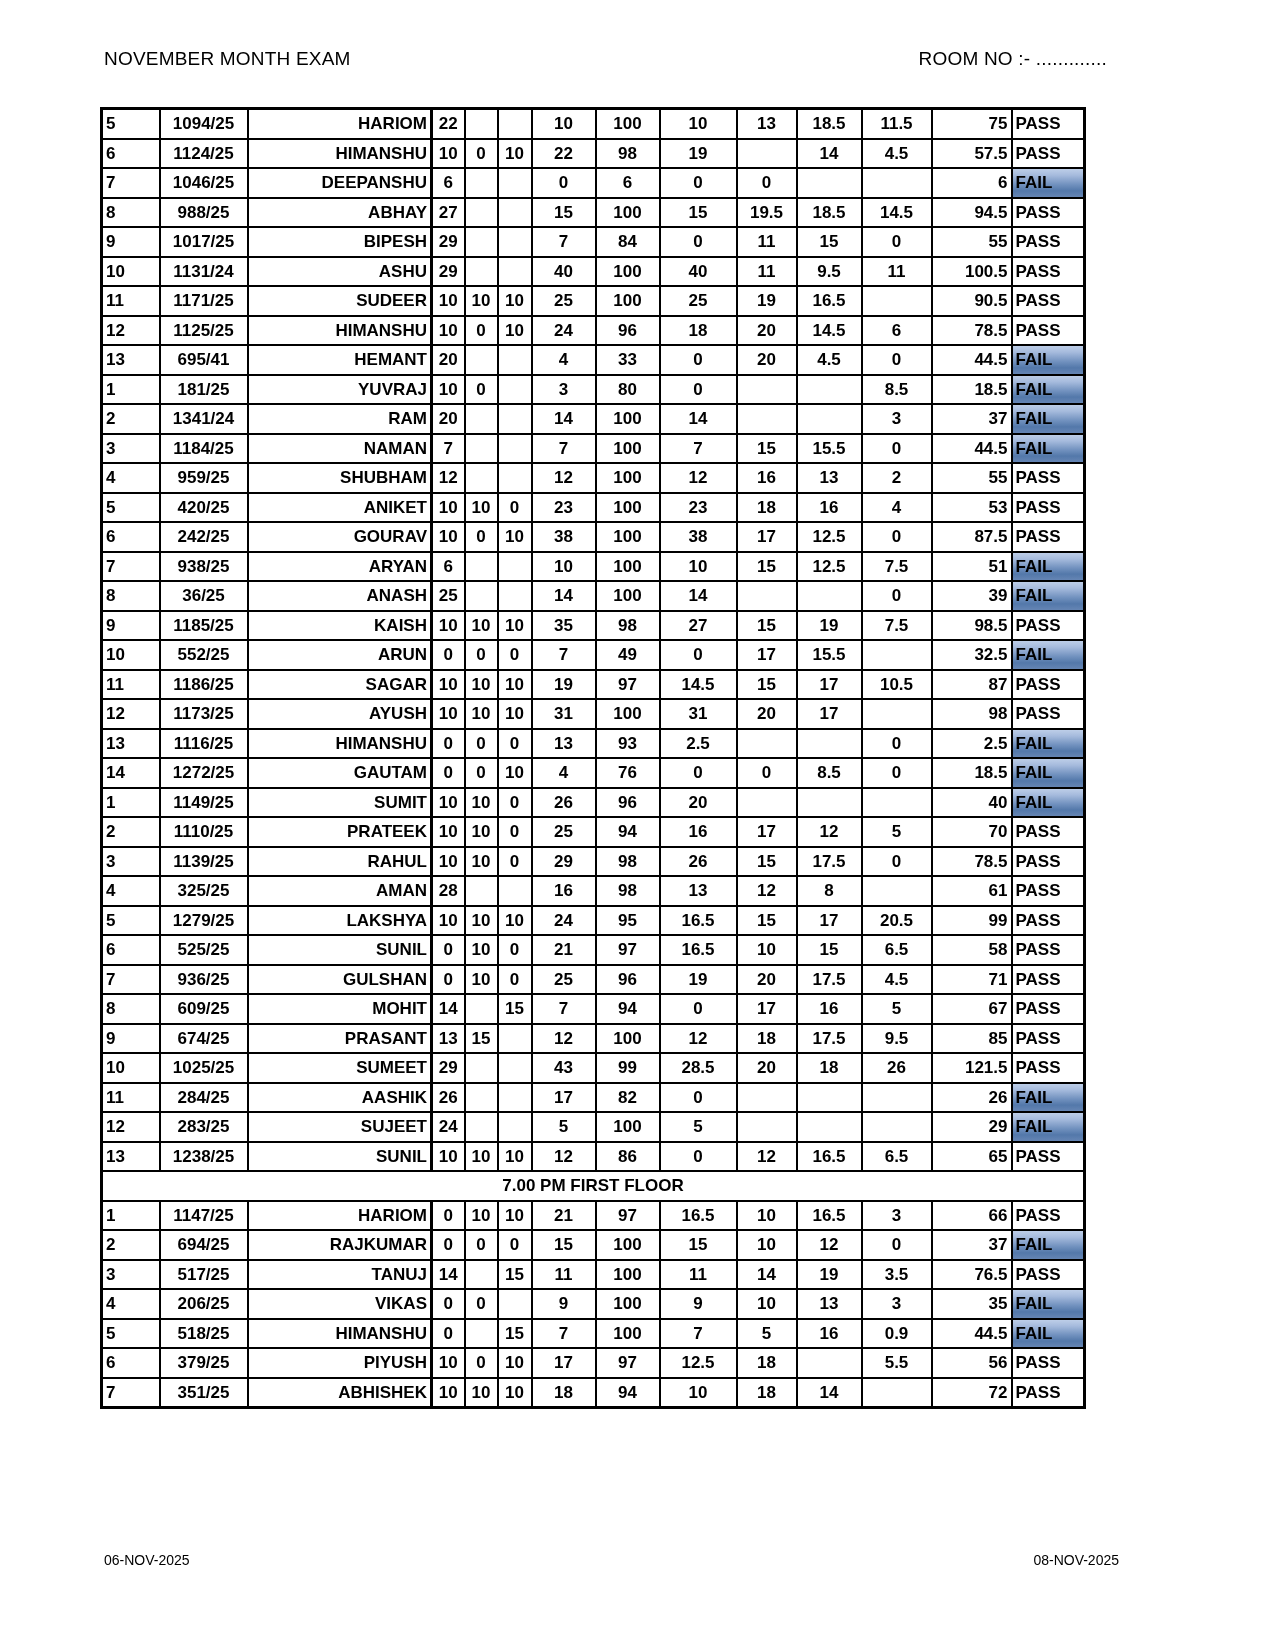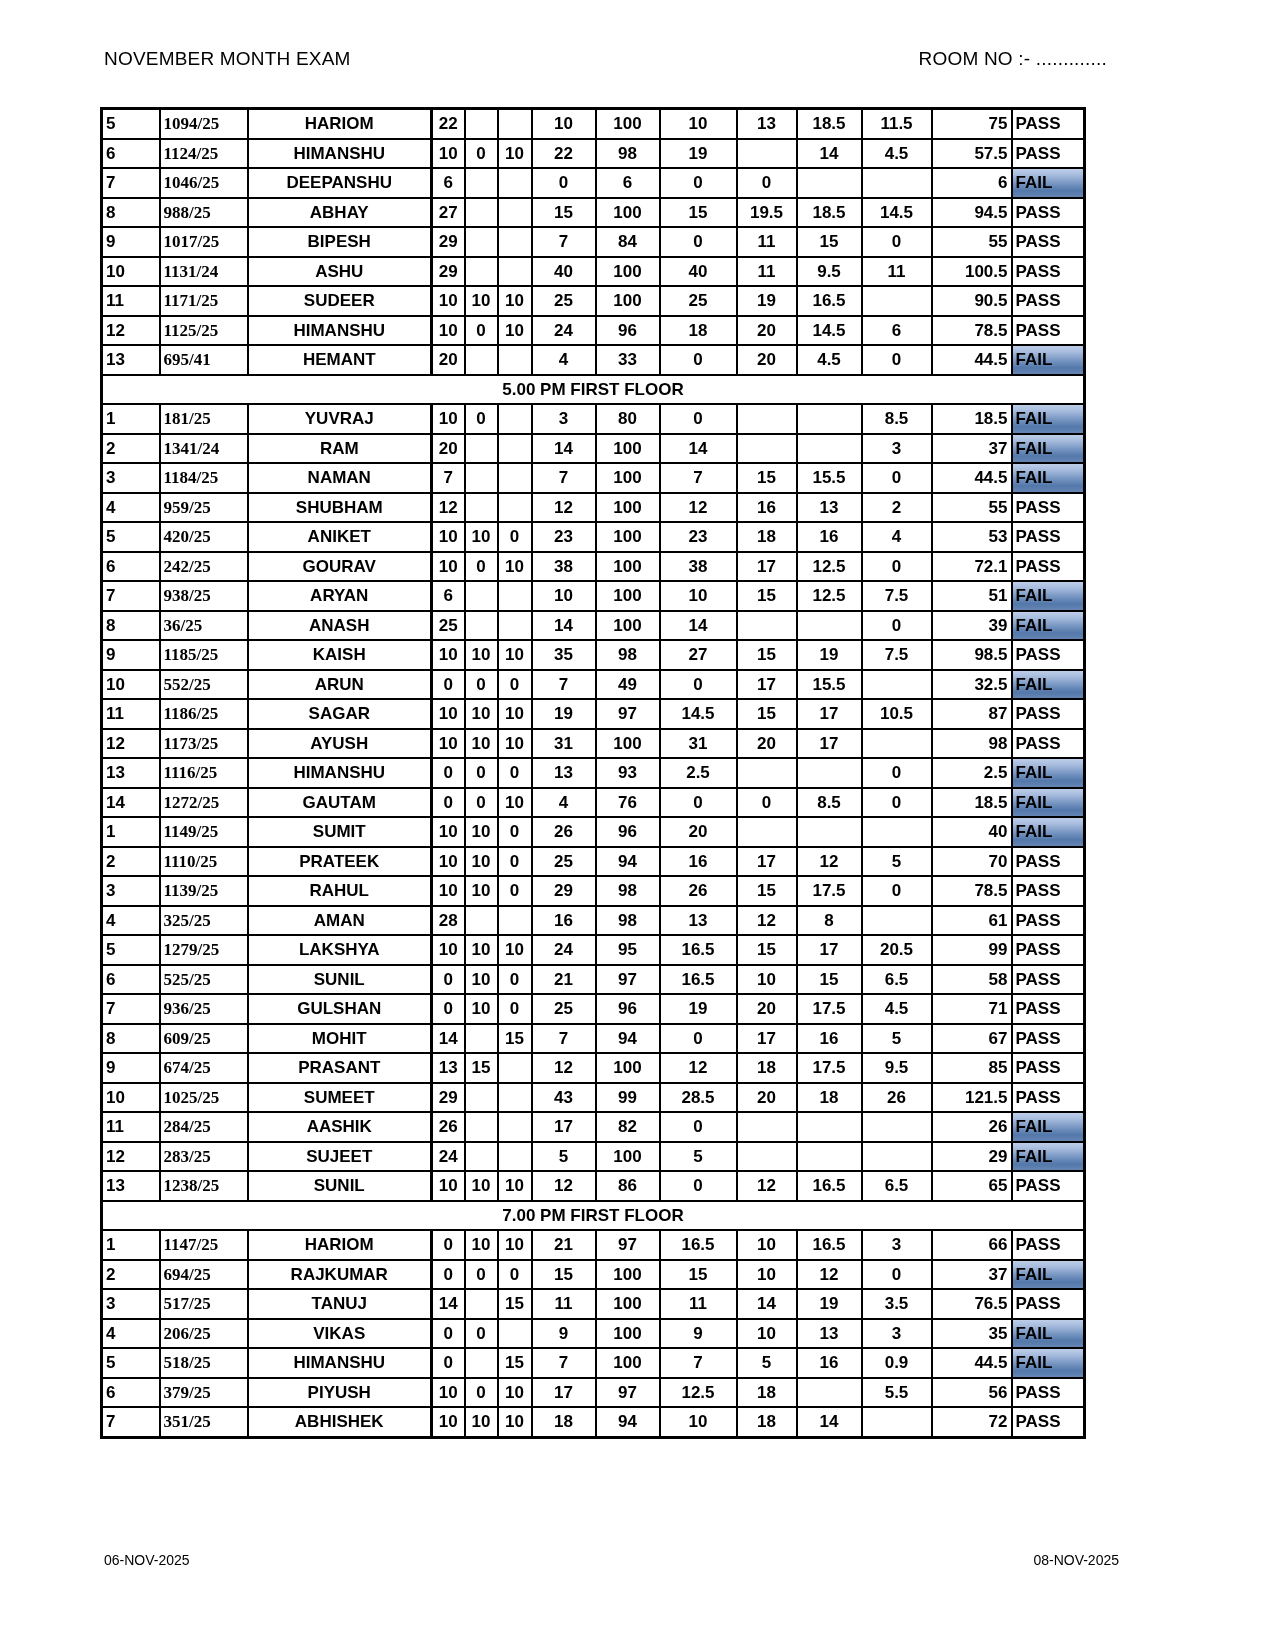--- a/index.html
+++ b/index.html
@@ -19,22 +19,22 @@
     border-collapse:collapse;table-layout:fixed;
     border:3px solid #000;
   }
   table.results td{
     border:2px solid #000;
     font-size:17px;font-weight:bold;line-height:1;
     height:27.5px;padding:0 3px;
     overflow:hidden;white-space:nowrap;
   }
   td.c-sr{text-align:left;}
-  td.c-roll{text-align:left;font-family:Liberation Serif, serif;}
-  td.c-name{text-align:center;border-right:3px solid #000 !important;}
+  td.c-roll{text-align:center;}
+  td.c-name{text-align:right;border-right:3px solid #000 !important;}
   td.c-num{text-align:center;padding:0 1px;}
   td.c-total{text-align:right;padding-right:2px;}
   td.c-result{text-align:left;padding-left:2px;margin-left:37px;}
   td.section{
     text-align:center;font-weight:bold;white-space:pre;
     border-top:3px solid #000;border-bottom:3px solid #000;
     font-size:17px;
   }
   td.fail{
     background:linear-gradient(180deg,#bdcee8 0%,#a6bbdd 22%,#7292bf 55%,#5378aa 78%,#6585b4 100%);
@@ -202,23 +202,20 @@
         <td class="c-num">4</td>
         <td class="c-num">33</td>
         <td class="c-num">0</td>
         <td class="c-num">20</td>
         <td class="c-num">4.5</td>
         <td class="c-num">0</td>
         <td class="c-total">44.5</td>
         <td class="c-result fail">FAIL</td>
       </tr>
       <tr>
-        <td class="section" colspan="14">5.00 PM FIRST  FLOOR</td>
-      </tr>
-      <tr>
         <td class="c-sr">1</td>
         <td class="c-roll">181/25</td>
         <td class="c-name">YUVRAJ</td>
         <td class="c-num">10</td>
         <td class="c-num">0</td>
         <td class="c-num"></td>
         <td class="c-num">3</td>
         <td class="c-num">80</td>
         <td class="c-num">0</td>
         <td class="c-num"></td>
@@ -297,21 +294,21 @@
         <td class="c-name">GOURAV</td>
         <td class="c-num">10</td>
         <td class="c-num">0</td>
         <td class="c-num">10</td>
         <td class="c-num">38</td>
         <td class="c-num">100</td>
         <td class="c-num">38</td>
         <td class="c-num">17</td>
         <td class="c-num">12.5</td>
         <td class="c-num">0</td>
-        <td class="c-total">72.1</td>
+        <td class="c-total">87.5</td>
         <td class="c-result">PASS</td>
       </tr>
       <tr>
         <td class="c-sr">7</td>
         <td class="c-roll">938/25</td>
         <td class="c-name">ARYAN</td>
         <td class="c-num">6</td>
         <td class="c-num"></td>
         <td class="c-num"></td>
         <td class="c-num">10</td>

